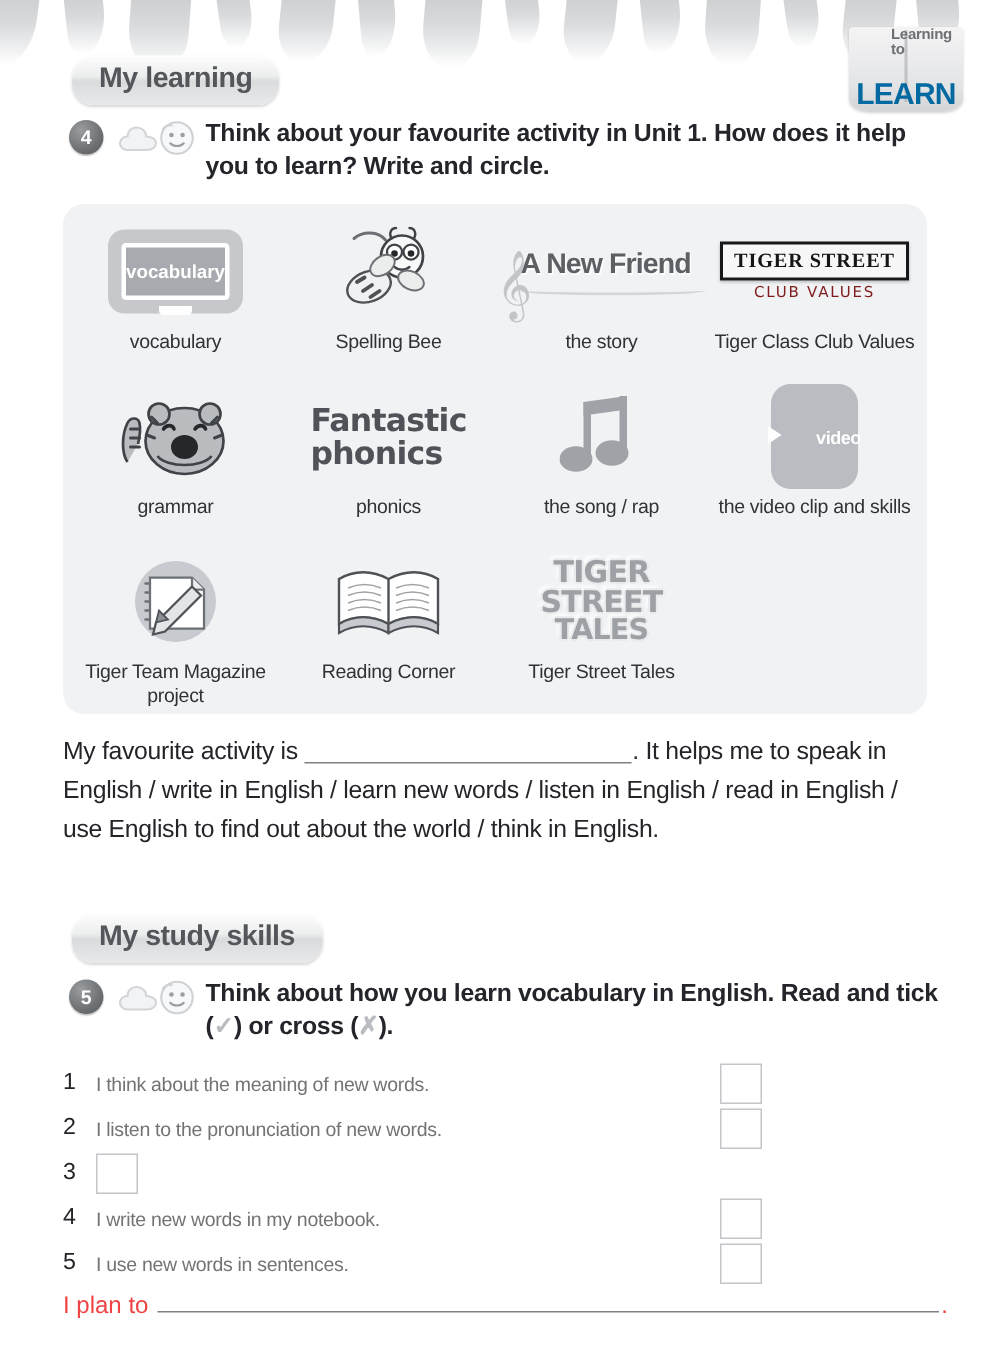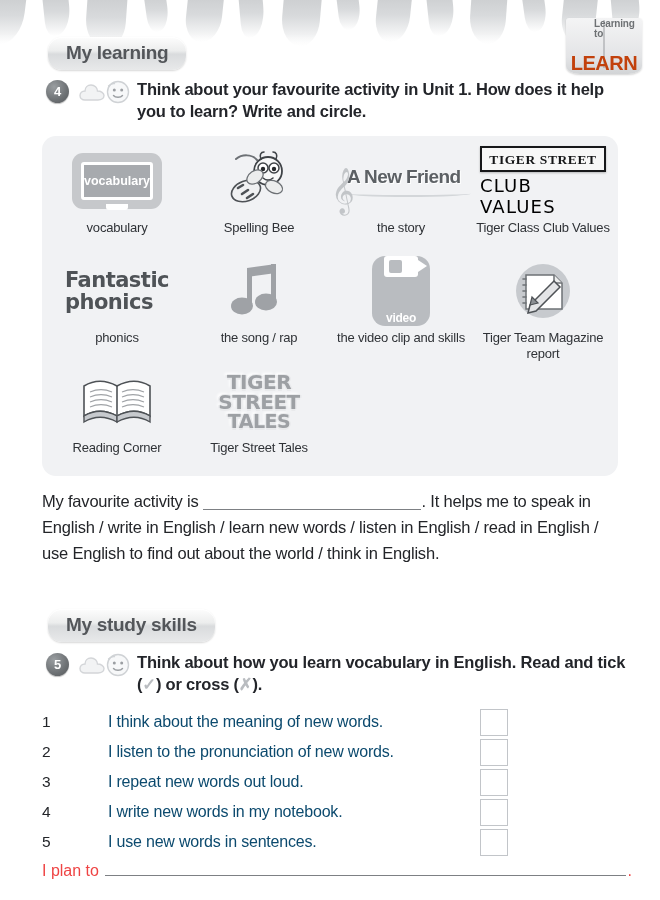--- a/index.html
+++ b/index.html
@@ -55,21 +55,21 @@
     display: flex; flex-direction: column;
     align-items: center; justify-content: center;
     line-height: 1;
   }
   .learn-badge .l1 {
     font-size: 10px; font-weight: bold; color: #6e7174;
     letter-spacing: -0.2px;
     padding-left: 28px;
   }
   .learn-badge .l2 {
-    font-size: 20px; font-weight: bold; color: #c2410c;
+    font-size: 20px; font-weight: bold; color: #0369a1;
     letter-spacing: -0.5px; margin-top: 14px;
   }
 
   
   .pill {
     display: inline-block;
     padding: 5px 18px 6px 18px;
     border-radius: 14px;
     background: linear-gradient(to bottom, #fdfdfd 0%, #eceded 42%, #d9dbdd 52%, #e8e9ea 100%);
     box-shadow: 0 1px 2px rgba(0,0,0,0.16), inset 0 1px 0 rgba(255,255,255,0.9);
@@ -191,22 +191,22 @@
     padding: 2px 4px;
     text-align: center;
     box-shadow: 0 1px 2px rgba(0,0,0,0.25);
   }
   .street-sign span {
     font-family: "Liberation Serif", serif;
     font-size: 13.5px; font-weight: bold; color: #151618;
     letter-spacing: 0.6px;
   }
   .club-values {
-    margin-top: 3px; text-align: left;
-    font-size: 18px; color: #000000;
+    margin-top: 3px; text-align: center;
+    font-size: 10px; color: #7f1d1d;
     letter-spacing: 1.2px;
     font-family: "DejaVu Sans", sans-serif;
   }
 
   
   .tiger { position: relative; width: 84px; height: 62px; }
 
   
   .phonics-art { text-align: left; line-height: 1.05; }
   .phonics-art .p1, .phonics-art .p2 {
@@ -215,21 +215,21 @@
     letter-spacing: -0.5px;
   }
 
   
   .notes { position: relative; width: 56px; height: 58px; }
 
   
   .video-card {
     width: 58px; height: 70px; border-radius: 13px;
     background: #b9bcc0;
-    display: flex; flex-direction: column;
+    display: flex; flex-direction: row;
     align-items: center; justify-content: center;
     position: relative;
     gap: 32px;
   }
   .video-card .cam {
     width: 34px; height: 21px; background: #ffffff; border-radius: 3px;
     position: relative;
   }
   .video-card .cam:after {
     content: ""; position: absolute; right: -9px; top: 4px;
@@ -317,23 +317,22 @@
   .skill-row {
     display: flex; align-items: center;
     height: 30px;
   }
   .skill-row .idx {
     flex: none; width: 22px;
     font-size: 15.5px; color: #232529;
   }
   .skill-row .txt {
     flex: 1;
-    font-size: 16px; color: #0c4a6e;
+    font-size: 13px; color: #737373;
     letter-spacing: -0.2px;
-    margin-left: 44px;
   }
   .skill-row .box {
     flex: none;
     width: 28px; height: 27px;
     border: 1.5px solid #c2c5c9;
     background: #ffffff;
     margin-right: 120px;
   }
 
   
@@ -451,20 +450,38 @@
         <div class="sign-art">
           <div class="street-sign">
             <span>TIGER STREET</span>
           </div>
           <div class="club-values">CLUB VALUES</div>
         </div>
       </div>
       <div class="cap">Tiger Class Club Values</div>
     </div>
 
+    <div class="cell">
+      <div class="art">
+        <div class="tiger">
+          <svg width="84" height="62" viewBox="0 0 84 62">
+            <path d="M10 48c-4-6-4-18 0-26 2-4 7-4 8 0 1 5 0 10-1 14" fill="#b9bcbf" stroke="#3f4347" stroke-width="1.8"></path>
+            <path d="M12 26h6M12 32h6M12 38h6" stroke="#3f4347" stroke-width="2" stroke-linecap="round"></path>
+            <ellipse cx="48" cy="34" rx="26" ry="22" fill="#b9bcbf" stroke="#3f4347" stroke-width="1.8"></ellipse>
+            <circle cx="31" cy="16" r="7" fill="#b9bcbf" stroke="#3f4347" stroke-width="1.8"></circle>
+            <circle cx="65" cy="16" r="7" fill="#b9bcbf" stroke="#3f4347" stroke-width="1.8"></circle>
+            <path d="M34 26c2-3 6-3 7 0M55 26c2-3 6-3 7 0" stroke="#25282b" stroke-width="2.4" fill="none" stroke-linecap="round"></path>
+            <ellipse cx="48" cy="38" rx="9" ry="8" fill="#25282b"></ellipse>
+            <path d="M30 44c6 8 30 8 36 0" stroke="#3f4347" stroke-width="1.8" fill="none"></path>
+            <path d="M30 22l-4-4M66 22l4-4M28 32l-5-2M68 32l5-2" stroke="#3f4347" stroke-width="2" stroke-linecap="round"></path>
+          </svg>
+        </div>
+      </div>
+      <div class="cap">grammar</div>
+    </div>
 
     <div class="cell">
       <div class="art">
         <div class="phonics-art">
           <div class="p1">Fantastic</div>
           <div class="p2">phonics</div>
         </div>
       </div>
       <div class="cap">phonics</div>
     </div>
@@ -502,21 +519,21 @@
           <svg width="62" height="60" viewBox="0 0 62 60">
             <circle cx="31" cy="30" r="27" fill="#c7cace"></circle>
             <path d="M14 14h28l8 8v26H14z" fill="#ffffff" stroke="#6d7175" stroke-width="1.5"></path>
             <path d="M42 14v8h8" fill="#eceded" stroke="#6d7175" stroke-width="1.5"></path>
             <path d="M14 18h-3M14 24h-3M14 30h-3M14 36h-3M14 42h-3" stroke="#6d7175" stroke-width="1.6" stroke-linecap="round"></path>
             <path d="M18 44l24-24 6 6-24 24-8 2z" fill="#e4e5e7" stroke="#4e5256" stroke-width="1.5"></path>
             <path d="M18 44l8-2-6-6z" fill="#8c9094" stroke="#4e5256" stroke-width="1.2"></path>
           </svg>
         </div>
       </div>
-      <div class="cap">Tiger Team Magazine report</div>
+      <div class="cap">Tiger Team Magazine project</div>
     </div>
 
 
     <div class="cell">
       <div class="art">
         <div class="openbook">
           <svg width="78" height="54" viewBox="0 0 78 54">
             <path d="M6 12c10-6 22-6 33 0 11-6 23-6 33 0v30c-10-6-22-6-33 0-11-6-23-6-33 0z" fill="#ffffff" stroke="#4e5256" stroke-width="1.6"></path>
             <path d="M39 12v30" stroke="#4e5256" stroke-width="1.6"></path>
             <path d="M12 18c7-3 15-3 22 0M12 23c7-3 15-3 22 0M12 28c7-3 15-3 22 0M12 33c7-3 15-3 22 0" stroke="#9fa2a6" stroke-width="1.1" fill="none"></path>
@@ -569,21 +586,20 @@
     <div class="txt">I think about the meaning of new words.</div>
     <div class="box"></div>
   </div>
   <div class="skill-row">
     <div class="idx">2</div>
     <div class="txt">I listen to the pronunciation of new words.</div>
     <div class="box"></div>
   </div>
   <div class="skill-row">
     <div class="idx">3</div>
-    <div class="txt">I repeat new words out loud.</div>
     <div class="box"></div>
   </div>
   <div class="skill-row">
     <div class="idx">4</div>
     <div class="txt">I write new words in my notebook.</div>
     <div class="box"></div>
   </div>
   <div class="skill-row">
     <div class="idx">5</div>
     <div class="txt">I use new words in sentences.</div>

